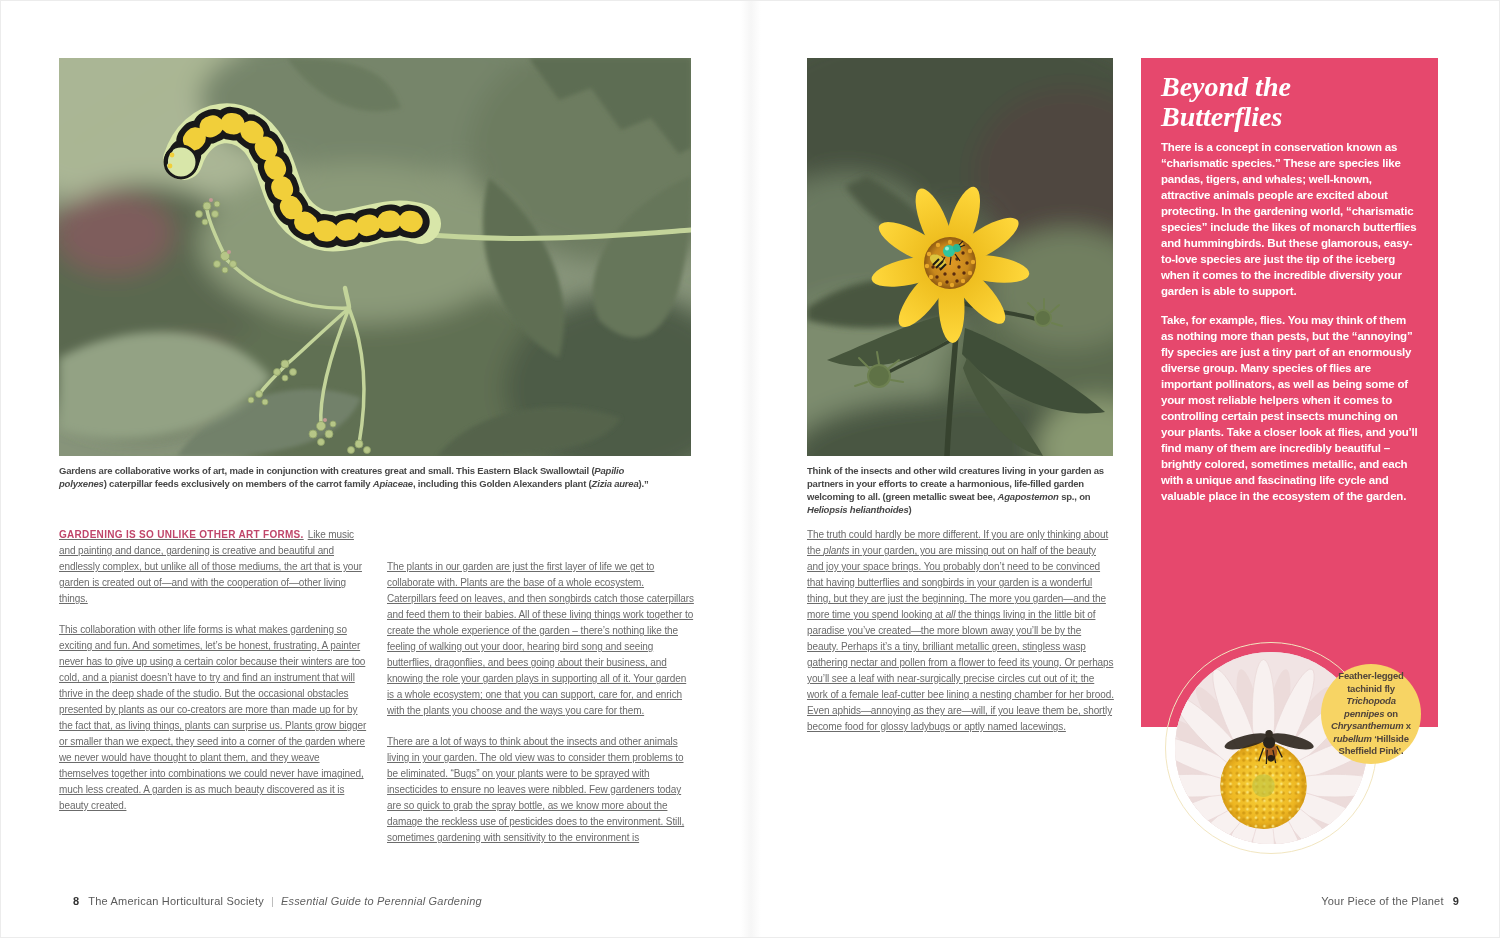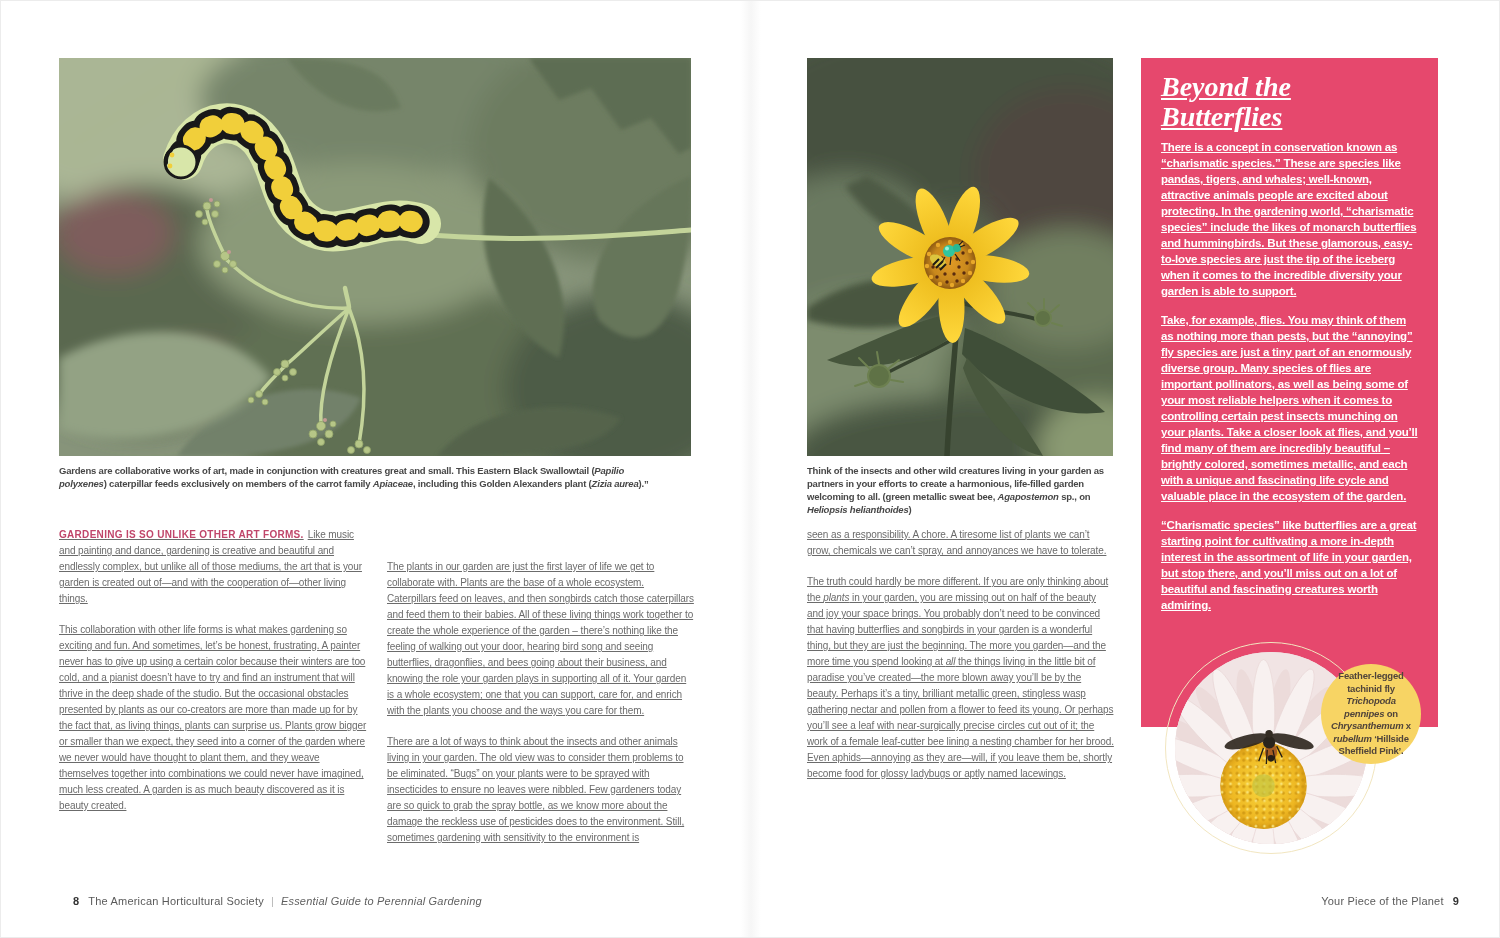--- a/index.html
+++ b/index.html
@@ -14,21 +14,21 @@
   #caption-left{left:58px;top:463px;width:600px;}
   #caption-right{left:806px;top:463px;width:300px;}
   .caption i{font-style:italic;}
   .bodycol{position:absolute;width:308px;font-size:10px;line-height:16px;color:#6b6b6b;letter-spacing:-0.1px;text-decoration:underline;}
   #col1{left:58px;top:526px;}
   #col2{left:386px;top:526px;margin-top:32px;}
   #col3{left:806px;top:526px;}
   .bodycol p{margin:0 0 15px 0;}
   .bodycol i{font-style:italic;}
   .lead{color:#c0466a;font-weight:bold;letter-spacing:0.3px;margin-right:4px;}
-  .sidebar{position:absolute;left:1140px;top:57px;width:297px;height:669px;background:#e6486d;color:#ffffff;text-decoration:underline;}
+  .sidebar{position:absolute;left:1140px;top:57px;width:297px;height:669px;background:#e6486d;color:#ffffff;}
   .sidebar-title{font-family:"Liberation Serif",serif;font-style:italic;font-size:28px;line-height:30px;
                  margin:14px 20px 7px 20px;font-weight:bold;}
   .sidebar p.sb{margin:0 20px 13px 20px;font-size:11.5px;line-height:16px;font-weight:bold;letter-spacing:-0.2px;}
   .circle-ring{position:absolute;left:24px;top:584px;width:212px;height:212px;border-radius:50%;
                border:1.5px solid #f2e6c0;box-sizing:border-box;}
   .circle-photo{position:absolute;left:34px;top:594px;width:192px;height:192px;border-radius:50%;
                 overflow:hidden;background:#f0e3e3;}
   .badge{position:absolute;left:180px;top:606px;width:100px;height:100px;border-radius:50%;background:#f7d464;
          color:#50443a;display:flex;align-items:center;justify-content:center;text-align:center;
          font-size:9.5px;line-height:12.5px;font-weight:bold;letter-spacing:-0.2px;padding:6px;box-sizing:border-box;}
@@ -263,29 +263,27 @@
         <path d="M-2,5 L-6,12 M4,5 L3,13 M8,2 L13,9 M12,-7 L16,-11 M13,-5 L18,-7" stroke="#241f18" stroke-width="1.2" fill="none"></path>
       </g>
     </svg>
   </div>
 
   <div class="caption" id="caption-right">
     <span>Think of the insects and other wild creatures living in your garden as partners in your efforts to create a harmonious, life-filled garden welcoming to all. (green metallic sweat bee, </span><i>Agapostemon</i><span> sp., on </span><i>Heliopsis helianthoides</i><span>)</span>
   </div>
 
   <div class="bodycol" id="col3">
-    <p>seen as a responsibility. A chore. A tiresome list of plants we can’t grow, chemicals we can’t spray, and annoyances we have to tolerate.</p>
     <p><span>The truth could hardly be more different. If you are only thinking about the </span><i>plants</i><span> in your garden, you are missing out on half of the beauty and joy your space brings. You probably don’t need to be convinced that having butterflies and songbirds in your garden is a wonderful thing, but they are just the beginning. The more you garden—and the more time you spend looking at </span><i>all</i><span> the things living in the little bit of paradise you’ve created—the more blown away you’ll be by the beauty. Perhaps it’s a tiny, brilliant metallic green, stingless wasp gathering nectar and pollen from a flower to feed its young. Or perhaps you’ll see a leaf with near-surgically precise circles cut out of it; the work of a female leaf-cutter bee lining a nesting chamber for her brood. Even aphids—annoying as they are—will, if you leave them be, shortly become food for glossy ladybugs or aptly named lacewings.</span></p>
   </div>
 
   <div class="sidebar">
     <div class="sidebar-title">Beyond the Butterflies</div>
     <p class="sb">There is a concept in conservation known as “charismatic species.” These are species like pandas, tigers, and whales; well-known, attractive animals people are excited about protecting. In the gardening world, “charismatic species” include the likes of monarch butterflies and hummingbirds. But these glamorous, easy-to-love species are just the tip of the iceberg when it comes to the incredible diversity your garden is able to support.</p>
     <p class="sb">Take, for example, flies. You may think of them as nothing more than pests, but the “annoying” fly species are just a tiny part of an enormously diverse group. Many species of flies are important pollinators, as well as being some of your most reliable helpers when it comes to controlling certain pest insects munching on your plants. Take a closer look at flies, and you’ll find many of them are incredibly beautiful – brightly colored, sometimes metallic, and each with a unique and fascinating life cycle and valuable place in the ecosystem of the garden.</p>
-    <p class="sb">“Charismatic species” like butterflies are a great starting point for cultivating a more in-depth interest in the assortment of life in your garden, but stop there, and you’ll miss out on a lot of beautiful and fascinating creatures worth admiring.</p>
 
     <div class="circle-ring"></div>
     <div class="circle-photo">
       <svg width="192" height="192" viewBox="0 0 204 204">
         <defs>
           <radialGradient id="dg">
               <stop offset="0" stop-color="#f9d83f"></stop>
               <stop offset="0.8" stop-color="#eeb722"></stop>
               <stop offset="1" stop-color="#d89c16"></stop>
             </radialGradient>

